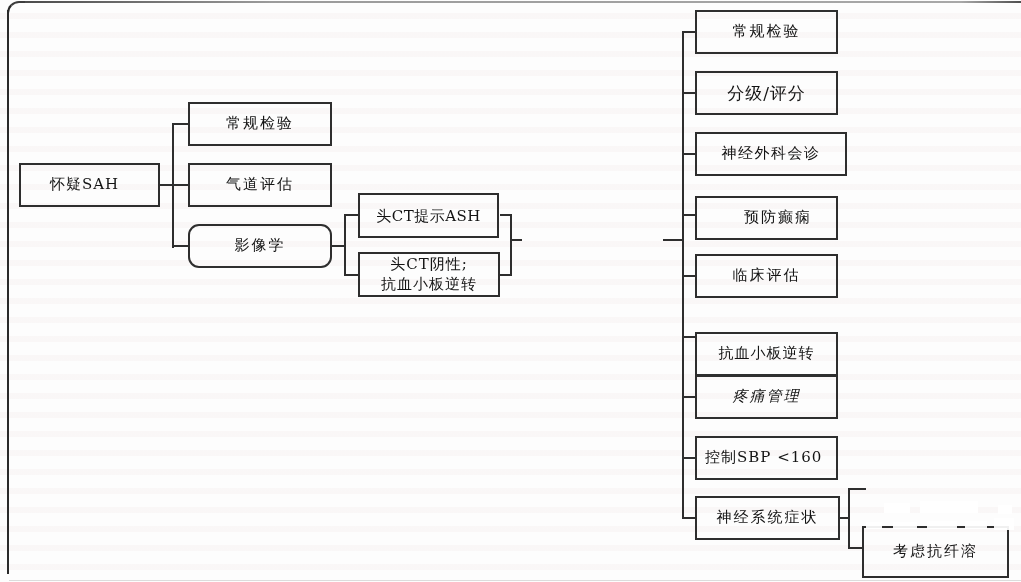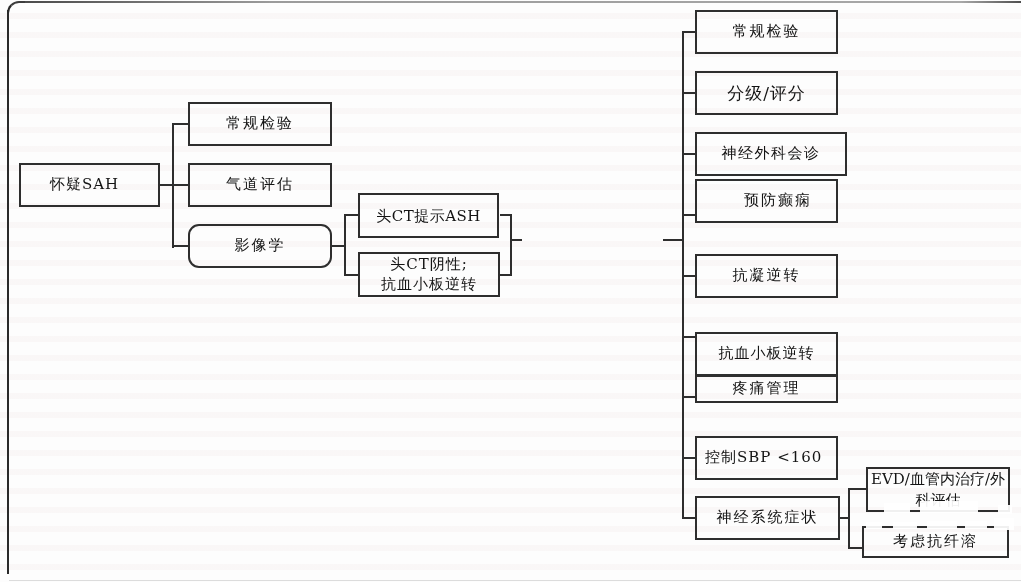--- a/index.html
+++ b/index.html
@@ -34,28 +34,28 @@
   #n-suspect{left:19px;top:163px;width:141px;height:44px;justify-content:flex-start;padding-left:29px;letter-spacing:1px;text-align:left;}
   #n-clinical{left:188px;top:102px;width:144px;height:44px;}
   #n-airway{left:188px;top:163px;width:144px;height:44px;}
   #n-imaging{left:188px;top:224px;width:144px;height:44px;border-radius:11px;}
   #n-ctpos{left:358px;top:193px;width:141px;height:45px;align-items:flex-start;padding-top:12px;letter-spacing:0.5px;text-align:center;}
   #n-ctneg{left:358px;top:252px;width:142px;height:45px;letter-spacing:1px;}
   #n-confirm{left:522px;top:218px;width:141px;height:44px;}
   #n-routine{left:695px;top:10px;width:143px;height:44px;}
   #n-grading{left:695px;top:71px;width:143px;height:44px;font-size:17px;letter-spacing:1px;}
   #n-neuroconsult{left:695px;top:132px;width:152px;height:44px;letter-spacing:1.5px;}
-  #n-seizure{left:695px;top:179px;width:143px;height:44px;padding-left:23px;}
+  #n-seizure{left:695px;top:196px;width:143px;height:44px;padding-left:23px;}
   #n-anticoag{left:695px;top:254px;width:143px;height:44px;}
   #n-antiplate{left:695px;top:332px;width:143px;height:44px;letter-spacing:1px;}
-  #n-pain{left:695px;top:375px;width:143px;height:28px;}
+  #n-pain{left:695px;top:375px;width:143px;height:44px;font-style:italic;}
   #n-sbp{left:695px;top:436px;width:143px;height:44px;justify-content:flex-start;padding-left:8px;letter-spacing:1px;text-align:left;}
   #n-neurosym{left:695px;top:496px;width:145px;height:44px;}
   #n-evd{left:866px;top:467px;width:144px;height:45px;letter-spacing:0;font-size:15px;line-height:1.35;}
-  #n-antifib{left:862px;top:526px;width:147px;height:32px;}
+  #n-antifib{left:862px;top:526px;width:147px;height:52px;}
 
   .ln{position:absolute;background:#2e2e2e;}
   .wm{position:absolute;background:rgba(255,255,255,0.93);pointer-events:none;}
 </style>
 </head>
 <body>
 
 <div id="stage">
 
   <div class="frame-top"></div>
@@ -100,27 +100,25 @@
   <div class="node" id="n-clinical">常规检验</div>
   <div class="node" id="n-airway">气道评估</div>
   <div class="node" id="n-imaging">影像学</div>
   <div class="node" id="n-ctpos">头CT提示ASH</div>
   <div class="node" id="n-ctneg">头CT阴性;
 抗血小板逆转</div>
   <div class="node" id="n-routine">常规检验</div>
   <div class="node" id="n-grading">分级/评分</div>
   <div class="node" id="n-neuroconsult">神经外科会诊</div>
   <div class="node" id="n-seizure">预防癫痫</div>
-  <div class="node" id="n-anticoag">抗凝逆转</div>
+  <div class="node" id="n-anticoag">临床评估</div>
   <div class="node" id="n-antiplate">抗血小板逆转</div>
   <div class="node" id="n-pain">疼痛管理</div>
   <div class="node" id="n-sbp">控制SBP &lt;160</div>
   <div class="node" id="n-neurosym">神经系统症状</div>
-  <div class="node" id="n-evd">EVD/血管内治疗/外
-科评估</div>
   <div class="node" id="n-antifib">考虑抗纤溶</div>
 
   <div>
     <div class="wm" style="left:884px;top:503px;width:26px;height:10px"></div>
     <div class="wm" style="left:920px;top:501px;width:58px;height:12px"></div>
     <div class="wm" style="left:998px;top:505px;width:14px;height:9px"></div>
     <div class="wm" style="left:866px;top:522px;width:16px;height:7px"></div>
     <div class="wm" style="left:893px;top:522px;width:24px;height:7px"></div>
     <div class="wm" style="left:927px;top:521px;width:30px;height:8px"></div>
     <div class="wm" style="left:965px;top:521px;width:22px;height:8px"></div>

